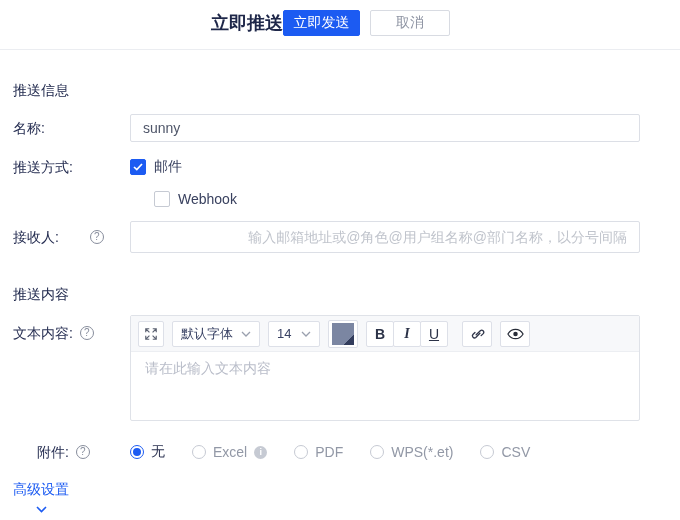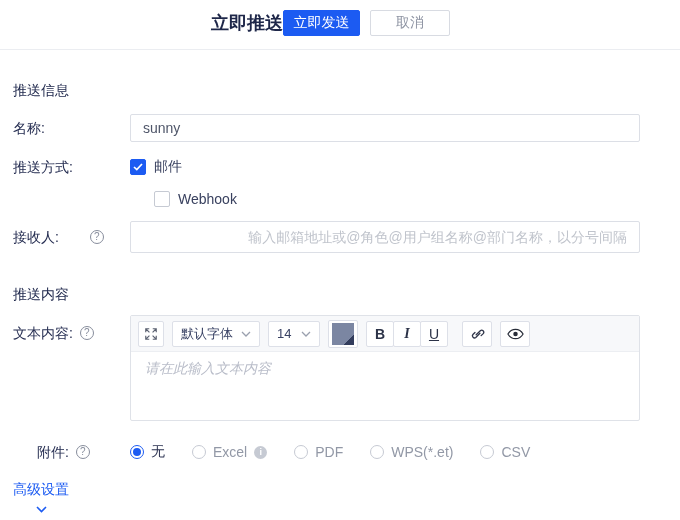--- a/index.html
+++ b/index.html
@@ -76,21 +76,21 @@
     background:linear-gradient(315deg,var(--swatch-corner) 0 24%,var(--swatch) 24%);}
   .tb-group{display:flex;}
   .tb-group .tb-btn{width:28px;}
   .tb-group .tb-btn + .tb-btn{margin-left:-1px;}
   .lbl-bold{font-weight:bold;}
   .lbl-italic{font-family:"Liberation Serif","DejaVu Serif",serif;font-style:italic;font-weight:bold;}
   .lbl-underline{text-decoration:underline;}
   .tb-link,.tb-eye{width:30px;}
   .tb-link{margin-left:6px;}
   .editor-body{height:68px;padding:8px 14px;}
-  .editor-placeholder{font-size:14px;font-style:italic;color:#b9bdc9;}
+  .editor-placeholder{font-size:14px;color:#b9bdc9;}
   
   .advanced{margin:20px 0 0 13px;display:inline-flex;align-items:center;gap:7px;
     font-size:14px;color:var(--accent);cursor:pointer;flex-direction:column;}
   .chev{display:inline-block;}
 </style>
 </head>
 <body>
 
 
 

